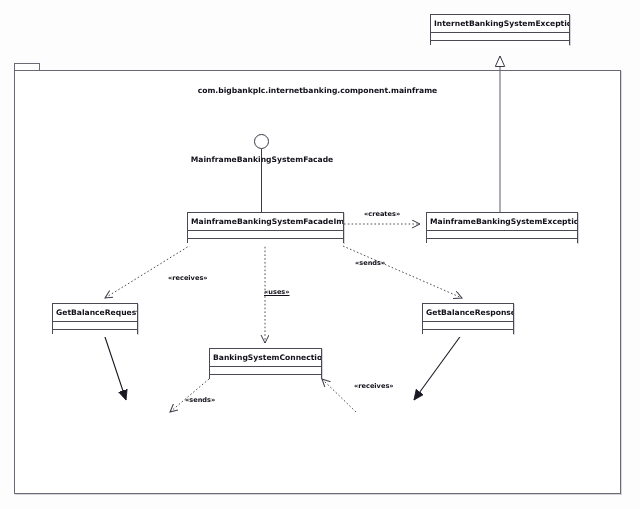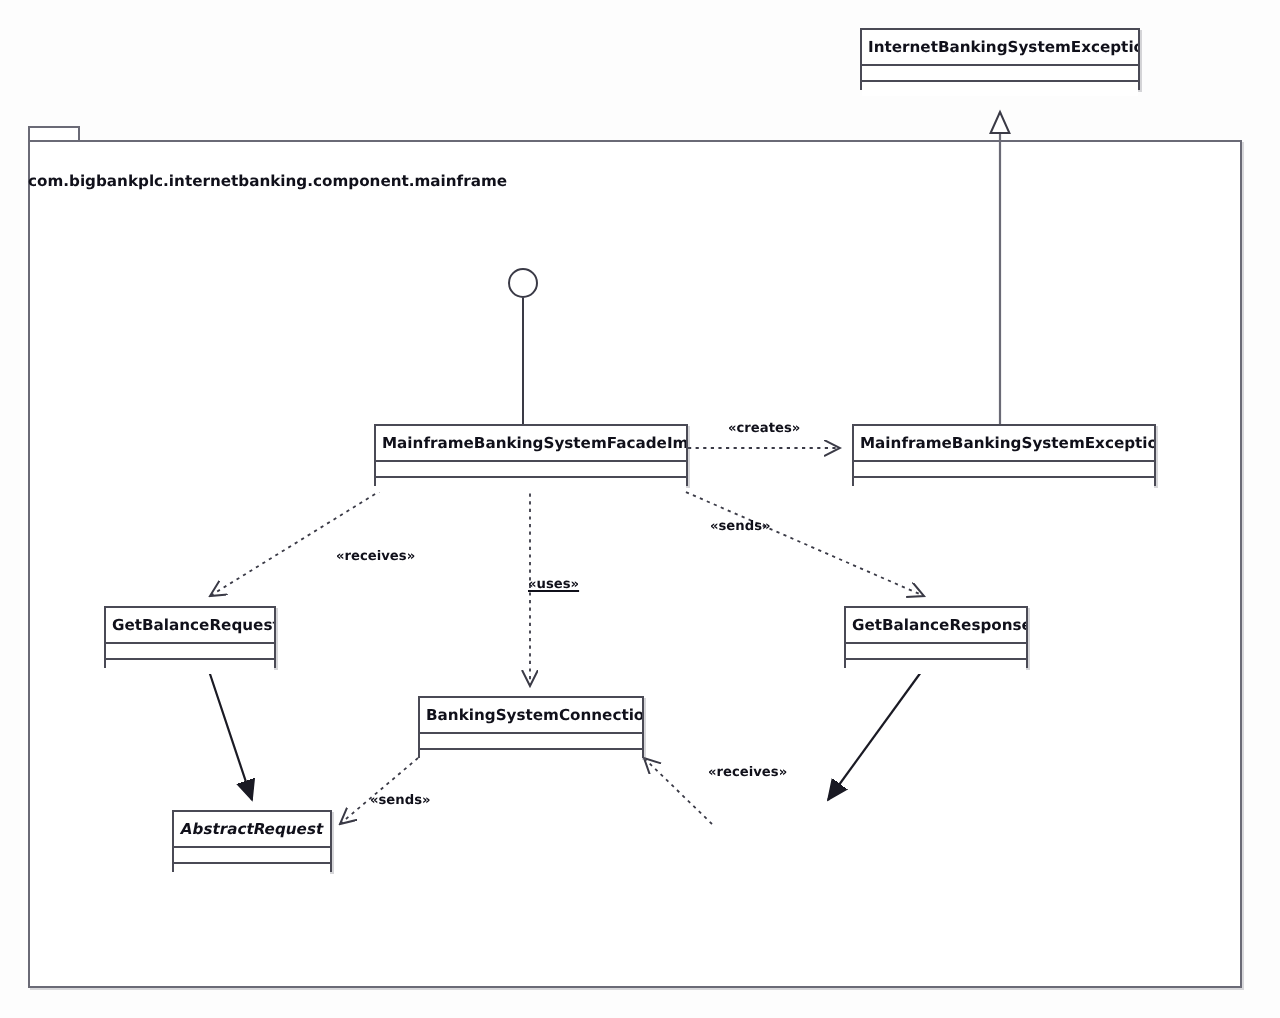--- a/index.html
+++ b/index.html
@@ -78,21 +78,21 @@
     box-sizing: border-box;
     border: 1px solid #6a6a76;
     border-bottom: none;
     background: #ffffff;
   }
   #package-label {
     position: absolute;
     left: 14px;
     top: 86px;
     width: 607px;
-    text-align: left;
+    text-align: center;
     font-size: 7.6px;
     font-weight: bold;
     color: #10101a;
     white-space: nowrap;
   }
   
   #lollipop-circle {
     position: absolute;
     left: 254px;
     top: 134px;
@@ -161,20 +161,21 @@
     <line x1="104" y1="334" x2="126" y2="400" stroke="#1a1a24" stroke-width="1.1" marker-end="url(#solid-arrow)"></line>
 
     <line x1="462" y1="334" x2="414" y2="400" stroke="#1a1a24" stroke-width="1.1" marker-end="url(#solid-arrow)"></line>
 
     <line x1="209" y1="379" x2="170" y2="412" stroke="#3a3a46" stroke-width="0.9" stroke-dasharray="1.6,2.2" marker-end="url(#open-arrow)"></line>
 
     <line x1="356" y1="412" x2="322" y2="379" stroke="#3a3a46" stroke-width="0.9" stroke-dasharray="1.6,2.2" marker-end="url(#open-arrow)"></line>
   </svg>
 
   <div id="lollipop-circle"></div>
+  <div id="lollipop-label">MainframeBankingSystemFacade</div>
 
   <div class="uml-class" style="left:430px; top:14px; width:140px; height:31px;">
     <div class="uml-name">InternetBankingSystemException</div>
     <div class="uml-attrs"></div>
     <div class="uml-ops"></div>
   </div>
 
   <div class="uml-class" style="left:187px; top:212px; width:157px; height:31px;">
     <div class="uml-name">MainframeBankingSystemFacadeImpl</div>
     <div class="uml-attrs"></div>
@@ -198,25 +199,20 @@
     <div class="uml-attrs"></div>
     <div class="uml-ops"></div>
   </div>
 
   <div class="uml-class" style="left:209px; top:348px; width:113px; height:31px;">
     <div class="uml-name">BankingSystemConnection</div>
     <div class="uml-attrs"></div>
     <div class="uml-ops"></div>
   </div>
 
-  <div class="uml-class" style="left:86px; top:405px; width:80px; height:31px;">
-    <div class="uml-name abstract">AbstractRequest</div>
-    <div class="uml-attrs"></div>
-    <div class="uml-ops"></div>
-  </div>
 
 
   <div class="rel-label" style="left:364px; top:210px;">«creates»</div>
 
   <div class="rel-label" style="left:168px; top:274px;">«receives»</div>
 
   <div class="rel-label" style="left:264px; top:288px;text-decoration:underline;">«uses»</div>
 
   <div class="rel-label" style="left:355px; top:259px;">«sends»</div>
 

